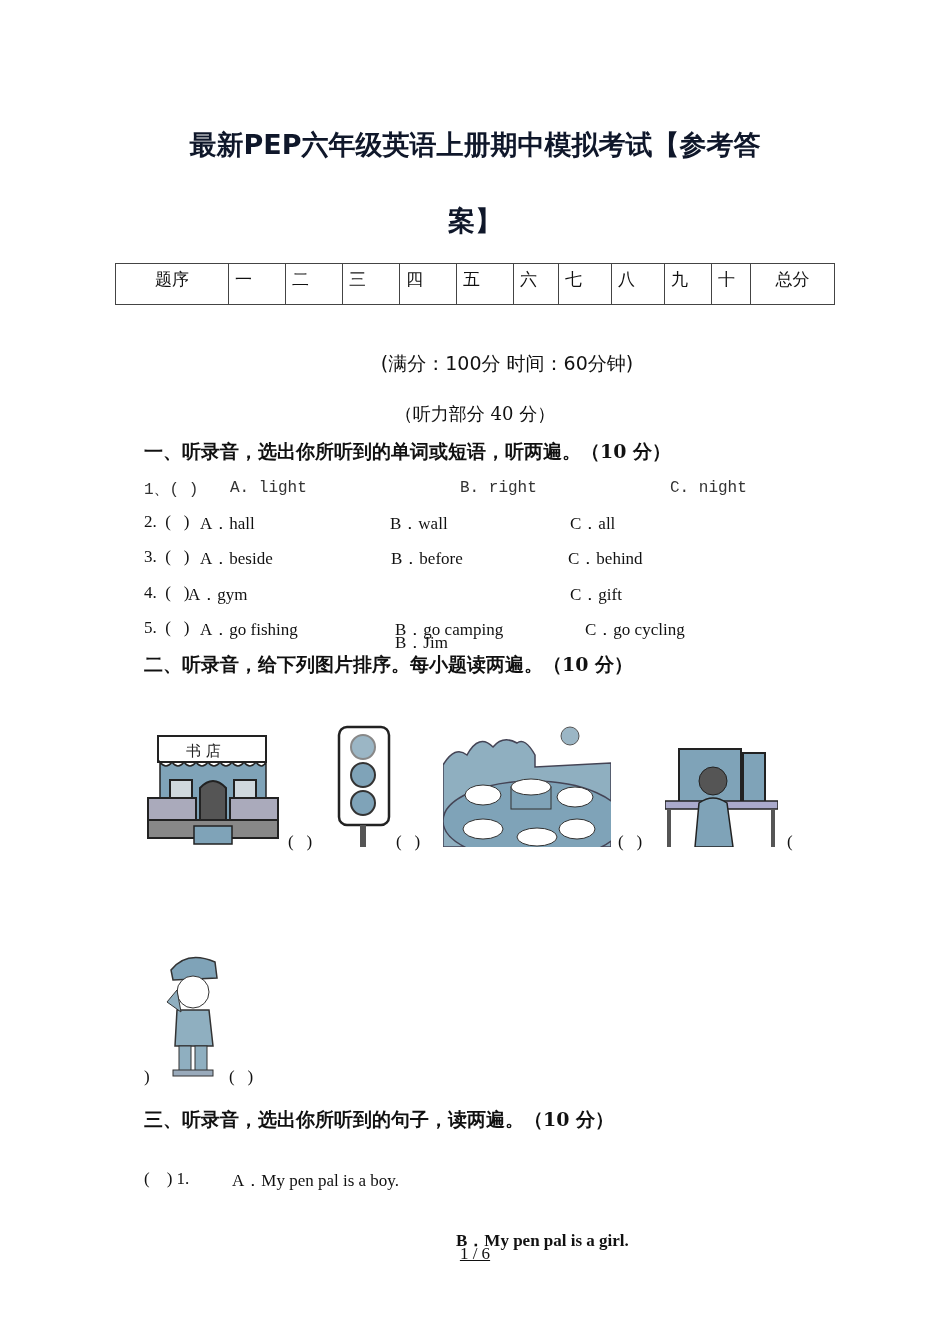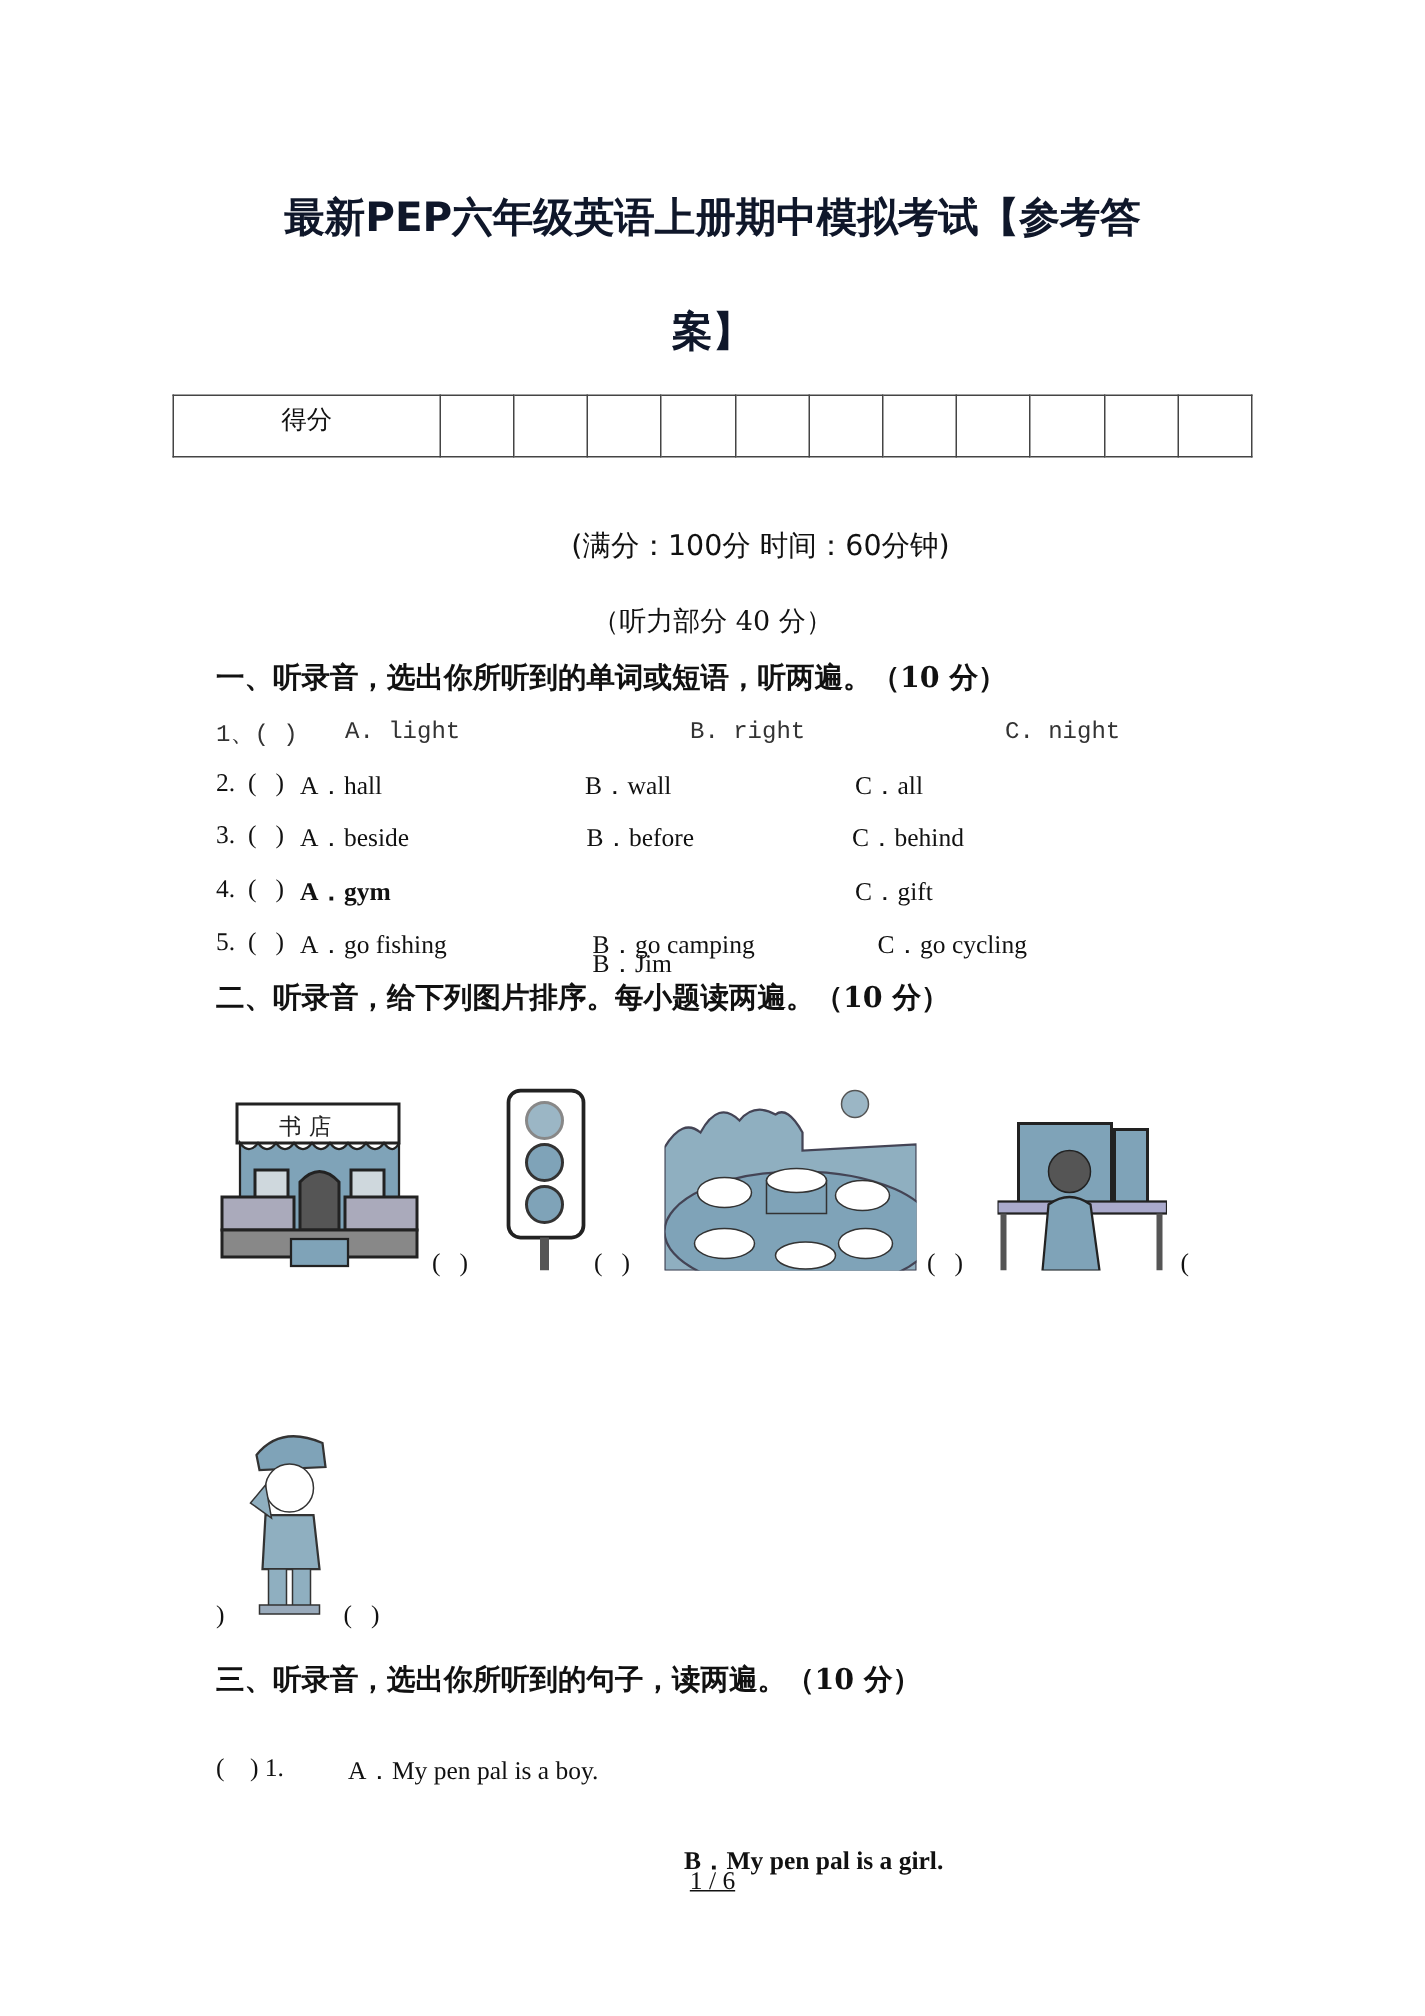--- a/index.html
+++ b/index.html
@@ -16,33 +16,33 @@
   .pic { position:absolute; }
 </style>
 </head>
 <body>
 
 <div class="abs title" style="top:127px;">最新PEP六年级英语上册期中模拟考试【参考答</div>
 <div class="abs title" style="top:203px;">案】</div>
 
 <table class="score">
   <tbody>
-  <tr>
-    <td class="c">得分</td>
-    <td></td>
-    <td></td>
-    <td></td>
-    <td></td>
-    <td></td>
-    <td></td>
-    <td></td>
-    <td></td>
-    <td></td>
-    <td></td>
-    <td></td>
+      <tr>
+    <td class="c" style="width:100px">题序</td>
+    <td style="width:44px">一</td>
+    <td style="width:44px">二</td>
+    <td style="width:44px">三</td>
+    <td style="width:44px">四</td>
+    <td style="width:44px">五</td>
+    <td style="width:32px">六</td>
+    <td style="width:40px">七</td>
+    <td style="width:40px">八</td>
+    <td style="width:34px">九</td>
+    <td style="width:26px">十</td>
+    <td class="c">总分</td>
   </tr>
 </tbody>
   </table>
 
 <div class="abs subinfo">(满分：100分   时间：60分钟)</div>
 
 <div class="abs" style="left:0;width:950px;text-align:center;top:402px;font-family:'DejaVu Serif',serif;font-size:18px;">（听力部分 40 分）</div>
 
 <div class="abs section" style="left:144px;top:439px;">一、听录音，选出你所听到的单词或短语，听两遍。（10 分）</div>
 
@@ -55,21 +55,21 @@
 <div class="abs q" style="left:200px;top:512px;">A．hall</div>
 <div class="abs q" style="left:390px;top:512px;">B．wall</div>
 <div class="abs q" style="left:570px;top:512px;">C．all</div>
 
 <div class="abs q" style="left:144px;top:547px;white-space:pre;">3.  (   )</div>
 <div class="abs q" style="left:200px;top:547px;">A．beside</div>
 <div class="abs q" style="left:391px;top:547px;">B．before</div>
 <div class="abs q" style="left:568px;top:547px;">C．behind</div>
 
 <div class="abs q" style="left:144px;top:583px;white-space:pre;">4.  (   )</div>
-<div class="abs q" style="left:200px;top:583px;font-weight:bold;">A．gym</div>
+<div class="abs q" style="left:188px;top:583px;">A．gym</div>
 <div class="abs q" style="left:395px;top:583px;margin-top:48px;">B．Jim</div>
 <div class="abs q" style="left:570px;top:583px;">C．gift</div>
 
 <div class="abs q" style="left:144px;top:618px;white-space:pre;">5.  (   )</div>
 <div class="abs q" style="left:200px;top:618px;">A．go fishing</div>
 <div class="abs q" style="left:395px;top:618px;">B．go camping</div>
 <div class="abs q" style="left:585px;top:618px;">C．go cycling</div>
 
 <div class="abs section" style="left:144px;top:652px;">二、听录音，给下列图片排序。每小题读两遍。（10 分）</div>
 

